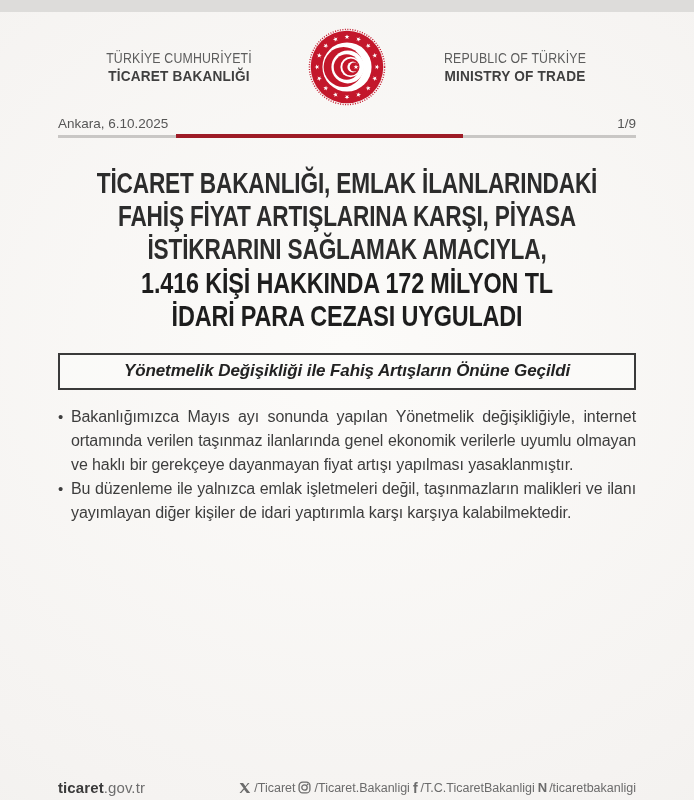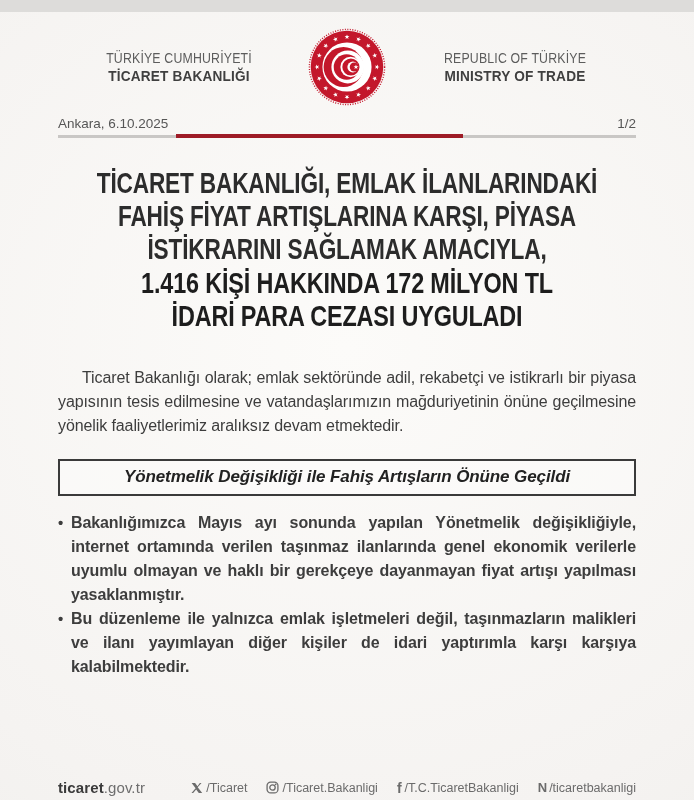--- a/index.html
+++ b/index.html
@@ -88,37 +88,37 @@
     font-size: 17px; font-weight: 700; color: #222222;
     letter-spacing: -0.1px;
   }
 
   
   .bullets { margin: 15px 58px 0 58px; list-style: none; }
   .bullet-item {
     position: relative;
     padding-left: 13px;
     font-size: 16px; line-height: 24px; color: #3d3d3d;
-    text-align: justify; letter-spacing: -0.1px; font-weight: bold;
+    text-align: justify; letter-spacing: -0.1px;
   }
   .bullet-item::before {
     content: "\2022";
     position: absolute; left: 0; top: 0;
     color: #3d3d3d; font-size: 15px;
   }
 
   
   .footer {
     margin-top: auto;
     padding: 0 58px 16px 58px;
     display: flex; justify-content: space-between; align-items: center;
   }
   .site { font-size: 15px; color: #6e6e6e; letter-spacing: 0.1px; }
   .site b { color: #3a3a3a; font-weight: 700; }
-  .social { display: flex; align-items: center; gap: 19px; }
+  .social { display: flex; align-items: center; gap: 3px; }
   .social-item {
     display: flex; align-items: center; gap: 3px;
     font-size: 12.5px; color: #6b6b6b; white-space: nowrap;
   }
   .ic-letter { font-weight: 800; color: #6b6b6b; font-size: 14px; line-height: 1; }
   .ic-letter.n { font-size: 13px; font-weight: 900; letter-spacing: -1px; }
   .social-item svg { display: block; }
 </style>
 </head>
 <body>
@@ -167,37 +167,36 @@
     </div>
 
     <div class="hdr-block">
       <div class="hdr-line1">REPUBLIC OF TÜRKİYE</div>
       <div class="hdr-line2">MINISTRY OF TRADE</div>
     </div>
   </div>
 
   <div class="meta-row">
     <span>Ankara, 6.10.2025</span>
-    <span>1/2</span>
+    <span>1/9</span>
   </div>
 
   <div class="divider">
     <div class="divider-gray"></div>
     <div class="divider-red"></div>
   </div>
 
   <div class="headline">
     <div class="headline-line">TİCARET BAKANLIĞI, EMLAK İLANLARINDAKİ</div>
     <div class="headline-line">FAHİŞ FİYAT ARTIŞLARINA KARŞI, PİYASA</div>
     <div class="headline-line">İSTİKRARINI SAĞLAMAK AMACIYLA,</div>
     <div class="headline-line bold">1.416 KİŞİ HAKKINDA 172 MİLYON TL</div>
     <div class="headline-line bold">İDARİ PARA CEZASI UYGULADI</div>
   </div>
 
-  <p class="intro">Ticaret Bakanlığı olarak; emlak sektöründe adil, rekabetçi ve istikrarlı bir piyasa yapısının tesis edilmesine ve vatandaşlarımızın mağduriyetinin önüne geçilmesine yönelik faaliyetlerimiz aralıksız devam etmektedir.</p>
 
   <div class="section-box">
     <span class="section-heading">Yönetmelik Değişikliği ile Fahiş Artışların Önüne Geçildi</span>
   </div>
 
   <ul class="bullets">
     <li class="bullet-item">Bakanlığımızca Mayıs ayı sonunda yapılan Yönetmelik değişikliğiyle, internet ortamında verilen taşınmaz ilanlarında genel ekonomik verilerle uyumlu olmayan ve haklı bir gerekçeye dayanmayan fiyat artışı yapılması yasaklanmıştır.</li>
     <li class="bullet-item">Bu düzenleme ile yalnızca emlak işletmeleri değil, taşınmazların malikleri ve ilanı yayımlayan diğer kişiler de idari yaptırımla karşı karşıya kalabilmektedir.</li>
   </ul>
 

